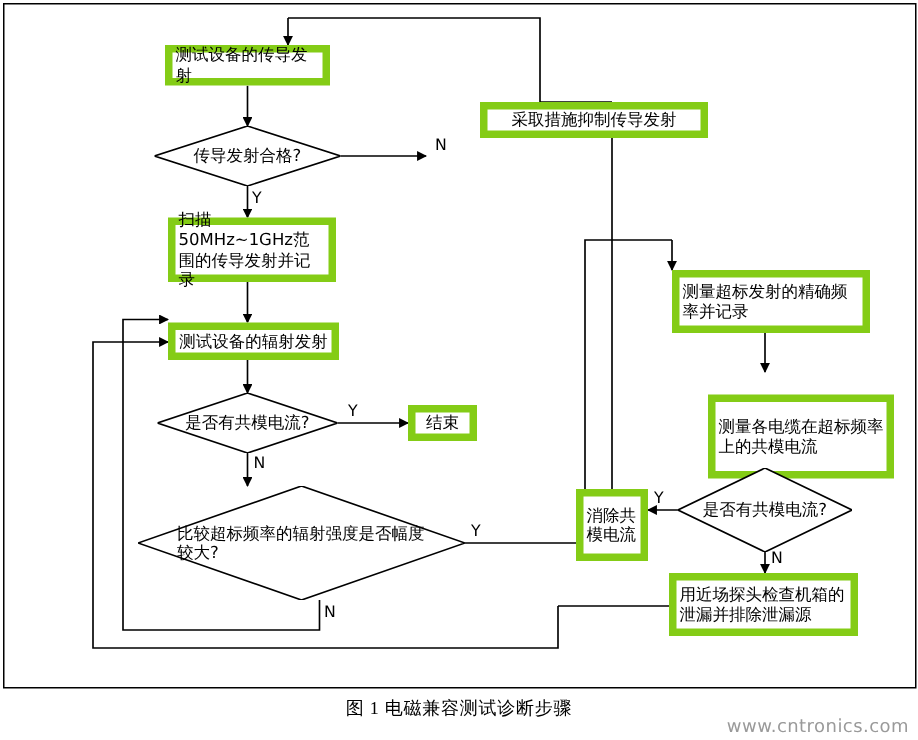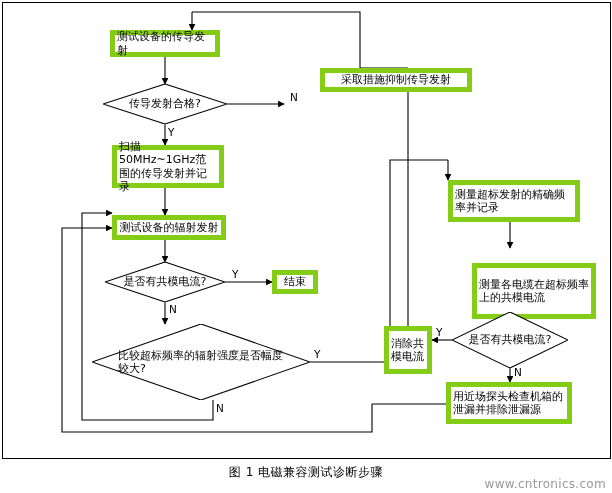--- a/index.html
+++ b/index.html
@@ -50,20 +50,21 @@
     color:#000;
     font-family:"DejaVu Sans","Liberation Sans",sans-serif;
   }
   .caption{
     position:absolute;
     left:0;width:612px;
     text-align:center;
     font-size:12px;
     color:#000;
     letter-spacing:0.5px;
+    font-family:Liberation Serif, serif;
   }
   .watermark{
     position:absolute;
     right:6px;bottom:2px;
     font-size:12px;
     color:#9a9a9a;
     font-family:"DejaVu Sans","Liberation Sans",sans-serif;
     letter-spacing:0.3px;
   }
   .frame{

